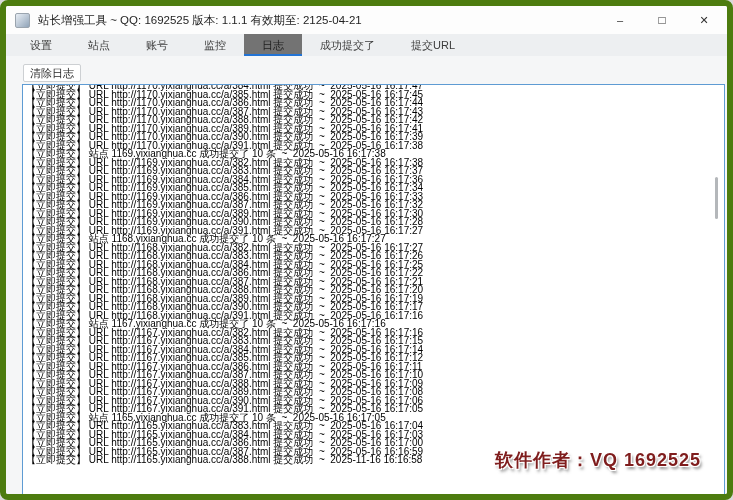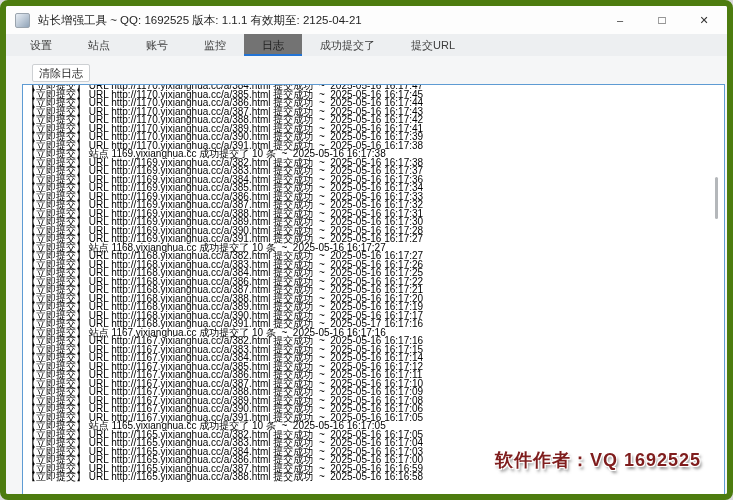--- a/index.html
+++ b/index.html
@@ -11,21 +11,21 @@
   .win-controls{position:absolute;right:2px;top:0;height:28px;display:flex;}
   .win-btn{width:42px;height:28px;display:flex;align-items:center;justify-content:center;font-size:11px;color:#333;cursor:default;}
   .win-btn.max{font-size:12px;}
   
   .tabstrip{position:absolute;left:0;top:28px;right:0;height:22px;background:#edeff1;display:flex;align-items:stretch;padding-left:6px;}
   .tab{display:flex;align-items:center;justify-content:center;padding:0 18px;font-size:11px;color:#3c3c3c;position:relative;white-space:nowrap;}
   .tab.active{background:#737373;color:#1f1f1f;}
   .tab.active::after{content:"";position:absolute;left:0;right:0;bottom:0;height:2px;background:#2273d4;}
   
   .content{position:absolute;left:0;top:50px;right:0;bottom:0;background:#f5f6f7;}
-  .clear-btn{position:absolute;left:26px;top:8px;width:58px;height:18px;background:#ffffff;border:1px solid #cdd0d3;border-radius:2px;font-size:11px;color:#2a2a2a;display:flex;align-items:center;justify-content:center;box-sizing:border-box;}
+  .clear-btn{position:absolute;left:17px;top:8px;width:58px;height:18px;background:#ffffff;border:1px solid #cdd0d3;border-radius:2px;font-size:11px;color:#2a2a2a;display:flex;align-items:center;justify-content:center;box-sizing:border-box;}
   .log-box{position:absolute;left:16px;top:28px;width:703px;height:414px;background:#ffffff;border:1px solid #5e9bd3;box-sizing:border-box;overflow:hidden;}
   .log-list{position:absolute;inset:0;overflow:hidden;padding-left:3px;}
   .log-row{font-family:Liberation Sans, sans-serif;font-size:10px;line-height:8.5px;color:#000;white-space:pre;}
   .log-row:first-child{margin-top:-3px;}
   .scroll-thumb{position:absolute;right:6px;top:92px;width:3px;height:42px;background:#b4b7ba;border-radius:2px;}
   
   .watermark{position:absolute;right:26px;top:392px;font-size:18px;font-weight:bold;letter-spacing:1px;color:#7f1d1d;white-space:nowrap;
     text-shadow:-1px -1px 0 #fff,1px -1px 0 #fff,-1px 1px 0 #fff,1px 1px 0 #fff,2px 3px 3px rgba(90,90,90,.7);}
 </style>
 </head>
@@ -66,52 +66,50 @@
           <div class="log-row">【立即提交】 URL http://1170.yixianghua.cc/a/389.html 提交成功  ~  2025-05-16 16:17:41</div>
           <div class="log-row">【立即提交】 URL http://1170.yixianghua.cc/a/390.html 提交成功  ~  2025-05-16 16:17:39</div>
           <div class="log-row">【立即提交】 URL http://1170.yixianghua.cc/a/391.html 提交成功  ~  2025-05-16 16:17:38</div>
           <div class="log-row">【立即提交】 站点 1169.yixianghua.cc 成功提交了 10 条  ~  2025-05-16 16:17:38</div>
           <div class="log-row">【立即提交】 URL http://1169.yixianghua.cc/a/382.html 提交成功  ~  2025-05-16 16:17:38</div>
           <div class="log-row">【立即提交】 URL http://1169.yixianghua.cc/a/383.html 提交成功  ~  2025-05-16 16:17:37</div>
           <div class="log-row">【立即提交】 URL http://1169.yixianghua.cc/a/384.html 提交成功  ~  2025-05-16 16:17:36</div>
           <div class="log-row">【立即提交】 URL http://1169.yixianghua.cc/a/385.html 提交成功  ~  2025-05-16 16:17:34</div>
           <div class="log-row">【立即提交】 URL http://1169.yixianghua.cc/a/386.html 提交成功  ~  2025-05-16 16:17:33</div>
           <div class="log-row">【立即提交】 URL http://1169.yixianghua.cc/a/387.html 提交成功  ~  2025-05-16 16:17:32</div>
-          <div class="log-row">【立即提交】 URL http://1169.yixianghua.cc/a/388.html 提交成功  ~  2025-05-16 16:17:31</div>
           <div class="log-row">【立即提交】 URL http://1169.yixianghua.cc/a/389.html 提交成功  ~  2025-05-16 16:17:30</div>
           <div class="log-row">【立即提交】 URL http://1169.yixianghua.cc/a/390.html 提交成功  ~  2025-05-16 16:17:28</div>
           <div class="log-row">【立即提交】 URL http://1169.yixianghua.cc/a/391.html 提交成功  ~  2025-05-16 16:17:27</div>
           <div class="log-row">【立即提交】 站点 1168.yixianghua.cc 成功提交了 10 条  ~  2025-05-16 16:17:27</div>
           <div class="log-row">【立即提交】 URL http://1168.yixianghua.cc/a/382.html 提交成功  ~  2025-05-16 16:17:27</div>
           <div class="log-row">【立即提交】 URL http://1168.yixianghua.cc/a/383.html 提交成功  ~  2025-05-16 16:17:26</div>
           <div class="log-row">【立即提交】 URL http://1168.yixianghua.cc/a/384.html 提交成功  ~  2025-05-16 16:17:25</div>
           <div class="log-row">【立即提交】 URL http://1168.yixianghua.cc/a/386.html 提交成功  ~  2025-05-16 16:17:22</div>
           <div class="log-row">【立即提交】 URL http://1168.yixianghua.cc/a/387.html 提交成功  ~  2025-05-16 16:17:21</div>
           <div class="log-row">【立即提交】 URL http://1168.yixianghua.cc/a/388.html 提交成功  ~  2025-05-16 16:17:20</div>
           <div class="log-row">【立即提交】 URL http://1168.yixianghua.cc/a/389.html 提交成功  ~  2025-05-16 16:17:19</div>
           <div class="log-row">【立即提交】 URL http://1168.yixianghua.cc/a/390.html 提交成功  ~  2025-05-16 16:17:17</div>
-          <div class="log-row">【立即提交】 URL http://1168.yixianghua.cc/a/391.html 提交成功  ~  2025-05-17 16:17:16</div>
+          <div class="log-row">【立即提交】 URL http://1168.yixianghua.cc/a/391.html 提交成功  ~  2025-05-16 16:17:16</div>
           <div class="log-row">【立即提交】 站点 1167.yixianghua.cc 成功提交了 10 条  ~  2025-05-16 16:17:16</div>
           <div class="log-row">【立即提交】 URL http://1167.yixianghua.cc/a/382.html 提交成功  ~  2025-05-16 16:17:16</div>
           <div class="log-row">【立即提交】 URL http://1167.yixianghua.cc/a/383.html 提交成功  ~  2025-05-16 16:17:15</div>
           <div class="log-row">【立即提交】 URL http://1167.yixianghua.cc/a/384.html 提交成功  ~  2025-05-16 16:17:14</div>
           <div class="log-row">【立即提交】 URL http://1167.yixianghua.cc/a/385.html 提交成功  ~  2025-05-16 16:17:12</div>
           <div class="log-row">【立即提交】 URL http://1167.yixianghua.cc/a/386.html 提交成功  ~  2025-05-16 16:17:11</div>
           <div class="log-row">【立即提交】 URL http://1167.yixianghua.cc/a/387.html 提交成功  ~  2025-05-16 16:17:10</div>
           <div class="log-row">【立即提交】 URL http://1167.yixianghua.cc/a/388.html 提交成功  ~  2025-05-16 16:17:09</div>
           <div class="log-row">【立即提交】 URL http://1167.yixianghua.cc/a/389.html 提交成功  ~  2025-05-16 16:17:08</div>
           <div class="log-row">【立即提交】 URL http://1167.yixianghua.cc/a/390.html 提交成功  ~  2025-05-16 16:17:06</div>
           <div class="log-row">【立即提交】 URL http://1167.yixianghua.cc/a/391.html 提交成功  ~  2025-05-16 16:17:05</div>
           <div class="log-row">【立即提交】 站点 1165.yixianghua.cc 成功提交了 10 条  ~  2025-05-16 16:17:05</div>
-          <div class="log-row">【立即提交】 URL http://1165.yixianghua.cc/a/382.html 提交成功  ~  2025-05-16 16:17:05</div>
           <div class="log-row">【立即提交】 URL http://1165.yixianghua.cc/a/383.html 提交成功  ~  2025-05-16 16:17:04</div>
           <div class="log-row">【立即提交】 URL http://1165.yixianghua.cc/a/384.html 提交成功  ~  2025-05-16 16:17:03</div>
           <div class="log-row">【立即提交】 URL http://1165.yixianghua.cc/a/386.html 提交成功  ~  2025-05-16 16:17:00</div>
           <div class="log-row">【立即提交】 URL http://1165.yixianghua.cc/a/387.html 提交成功  ~  2025-05-16 16:16:59</div>
-          <div class="log-row">【立即提交】 URL http://1165.yixianghua.cc/a/388.html 提交成功  ~  2025-05-16 16:16:58</div>
+          <div class="log-row">【立即提交】 URL http://1165.yixianghua.cc/a/388.html 提交成功  ~  2025-11-16 16:16:58</div>
         </div>
       <div class="scroll-thumb"></div>
     </div>
 
     <div class="watermark">软件作者：VQ 1692525</div>
   </div>
 
 </div>
 
 </body></html>

